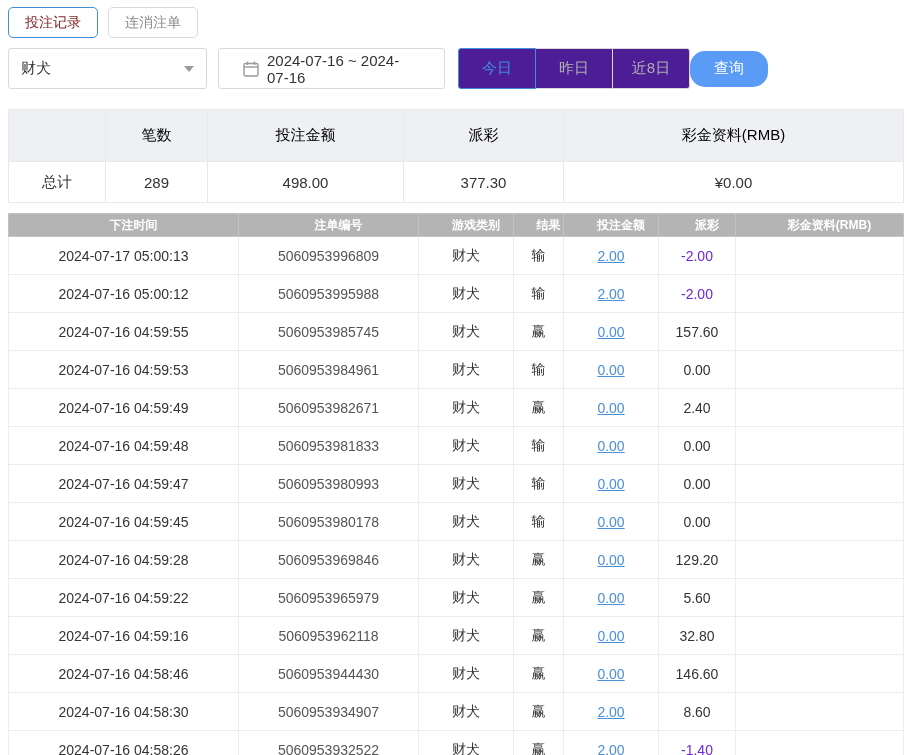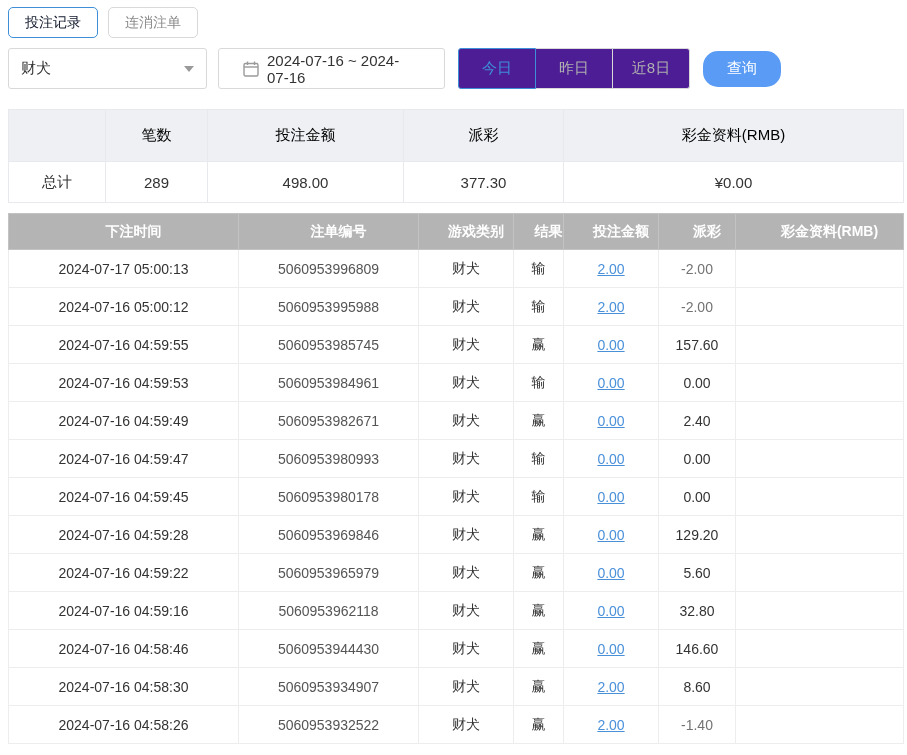--- a/index.html
+++ b/index.html
@@ -13,21 +13,21 @@
   .page { padding: 5px 4px 0 8px; width: 907px; }
 
   
   .tabs { display: flex; gap: 10px; align-items: center; margin: 2px 0 10px 0; }
   .tab {
     height: 31px; padding: 0 16px;
     background: #fff; border: 1px solid #d9d9d9; border-radius: 5px;
     font-size: 14px; color: #8a8a8a; cursor: pointer;
     font-family: inherit;
   }
-  .tab.active { border-color: #3f8fd8; color: #0f172a; }
+  .tab.active { border-color: #3f8fd8; color: #7f1d1d; }
 
   
   .filter-bar { display: flex; align-items: center; margin-bottom: 20px; }
   .select {
     width: 199px; height: 41px;
     border: 1px solid #d9d9d9; border-radius: 3px;
     display: flex; align-items: center; justify-content: space-between;
     padding: 0 12px; font-size: 15px; color: #333; cursor: pointer;
     margin-right: 11px;
   }
@@ -50,47 +50,47 @@
     width: 78px; height: 41px;
     background: #4c1d95; border: 1px solid #d9d9d9;
     font-size: 15px; color: #b0b0b0; cursor: pointer;
     margin-left: -1px; font-family: inherit;
   }
   .btn-group .qbtn:first-child { margin-left: 0; border-radius: 3px 0 0 3px; }
   .btn-group .qbtn:last-child { border-radius: 0 3px 3px 0; }
   .qbtn.active { border-color: #3f8fd8; color: #3f8fd8; position: relative; z-index: 1; }
 
   .search-btn {
-    width: 78px; height: 36px; margin-left: 13px;
+    width: 78px; height: 36px; 
     background: #5a9cf5; color: #fff; border: none; border-radius: 15px;
     font-size: 15px; cursor: pointer; font-family: inherit;
   }
 
   
   table { border-collapse: collapse; table-layout: fixed; width: 895px; }
   .summary th, .summary td {
     border: 1px solid #e7e9ec; text-align: center;
     font-size: 15px; font-weight: normal;
   }
   .summary thead th { background: #eef0f3; height: 52px; color: #000000; }
   .summary tbody td { background: #fff; height: 41px; color: #333; }
   .summary { margin-bottom: 10px; }
 
   
   .bets th {
-    background: #b4b4b4; color: #fff; font-size: 14px; font-weight: bold;
-    height: 36px; text-align: center; border: 1px solid #c3c3c3; padding-left: 20px;
+    background: #b4b4b4; color: #fff; font-size: 12px; font-weight: bold;
+    height: 23px; text-align: center; border: 1px solid #c3c3c3; padding-left: 20px;
   }
   .bets td {
     height: 38px; text-align: center; font-size: 14px;
     border: 1px solid #ededed; color: #333; background: #fff;
   }
   .bets td.order { color: #555; }
   .bet-link { color: #4a90d9; text-decoration: underline; cursor: pointer; }
-  td.neg { color: #737373; }
+  td.neg { color: #6d28d9; }
 </style>
 </head>
 <body>
 
 <div class="page">
 
   <div class="tabs">
     <button class="tab active">投注记录</button>
     <button class="tab">连消注单</button>
   </div>
@@ -206,20 +206,29 @@
         <tr>
     <td>2024-07-16 04:59:49</td>
     <td class="order">5060953982671</td>
     <td>财犬</td>
     <td>赢</td>
     <td><a class="bet-link">0.00</a></td>
     <td>2.40</td>
     <td></td>
   </tr>
         <tr>
+    <td>2024-07-16 04:59:48</td>
+    <td class="order">5060953981833</td>
+    <td>财犬</td>
+    <td>输</td>
+    <td><a class="bet-link">0.00</a></td>
+    <td>0.00</td>
+    <td></td>
+  </tr>
+        <tr>
     <td>2024-07-16 04:59:47</td>
     <td class="order">5060953980993</td>
     <td>财犬</td>
     <td>输</td>
     <td><a class="bet-link">0.00</a></td>
     <td>0.00</td>
     <td></td>
   </tr>
         <tr>
     <td>2024-07-16 04:59:45</td>

